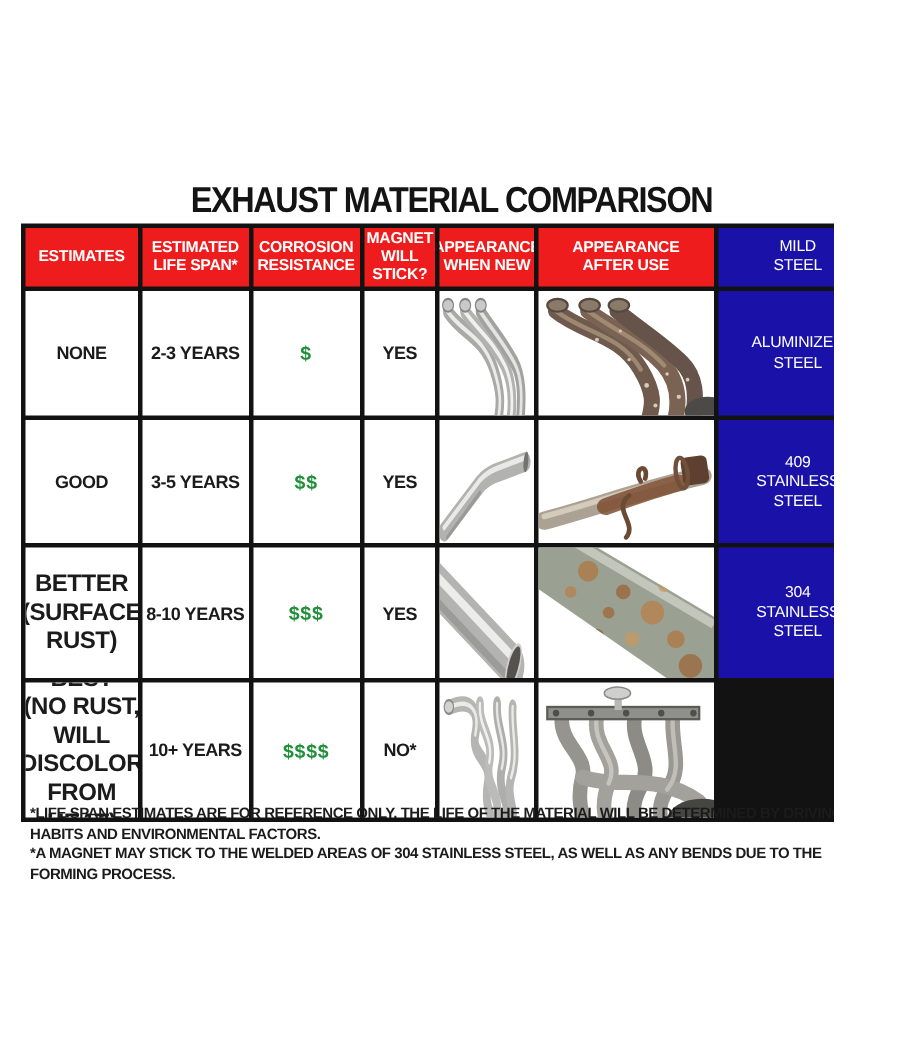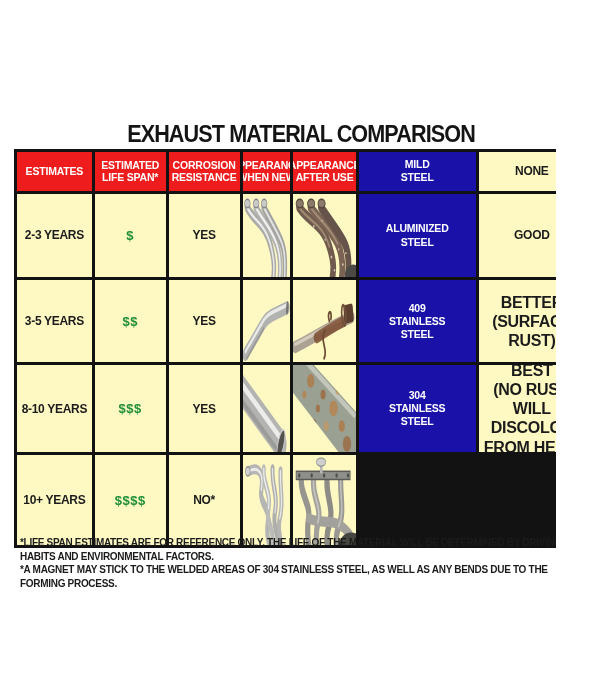--- a/index.html
+++ b/index.html
@@ -11,29 +11,29 @@
     transform:scaleX(0.9);transform-origin:center;white-space:nowrap;
   }
   .grid{
     position:absolute;left:14px;top:149px;width:574px;height:399px;
     display:grid;box-sizing:border-box;
     grid-template-columns:78fr 74fr 74fr 50fr 65fr 122fr 111fr;
     grid-template-rows:40fr 87fr 85fr 90fr 93fr;
     background:#121212;gap:3px;padding:3px;
   }
   .cell{
-    background:#fef9c3;display:flex;align-items:center;justify-content:center;
+    background:#ffffff;display:flex;align-items:center;justify-content:center;
     text-align:center;white-space:pre-line;overflow:hidden;
   }
   .hdr{
     background:var(--header_bg);color:#fff;font-weight:bold;
     font-size:10.5px;line-height:1.18;letter-spacing:-0.2px;
   }
   .mat{
-    background:var(--material_bg);color:#fff;font-weight:bold;
+    background:var(--material_bg);color:#fff;font-weight:normal;
     font-size:10.5px;line-height:1.25;letter-spacing:-0.2px;
   }
   .val{color:#1b1b1b;font-weight:bold;font-size:12px;letter-spacing:-0.3px;line-height:1.2;}
   .small{font-size:16px;}
   .cost{color:var(--cost_green);font-weight:bold;font-size:13px;letter-spacing:0.5px;}
   .photo{padding:0;}
   .photo svg{display:block;width:100%;height:100%;}
   .notes{
     position:absolute;left:20px;top:536px;width:568px;
     font-weight:bold;font-size:10px;line-height:1.35;color:#1b1b1b;letter-spacing:-0.3px;
@@ -46,20 +46,22 @@
 
   <div class="title">EXHAUST MATERIAL COMPARISON</div>
 
   <div class="grid">
 
     <div class="cell hdr">ESTIMATES</div>
     <div class="cell hdr">ESTIMATED
 LIFE SPAN*</div>
     <div class="cell hdr">CORROSION
 RESISTANCE</div>
+    <div class="cell hdr">MAGNET
+WILL STICK?</div>
     <div class="cell hdr">APPEARANCE
 WHEN NEW</div>
     <div class="cell hdr">APPEARANCE
 AFTER USE</div>
 
     <div class="cell mat">MILD
 STEEL</div>
     <div class="cell val">NONE</div>
     <div class="cell val">2-3 YEARS</div>
     <div class="cell cost">$</div>

